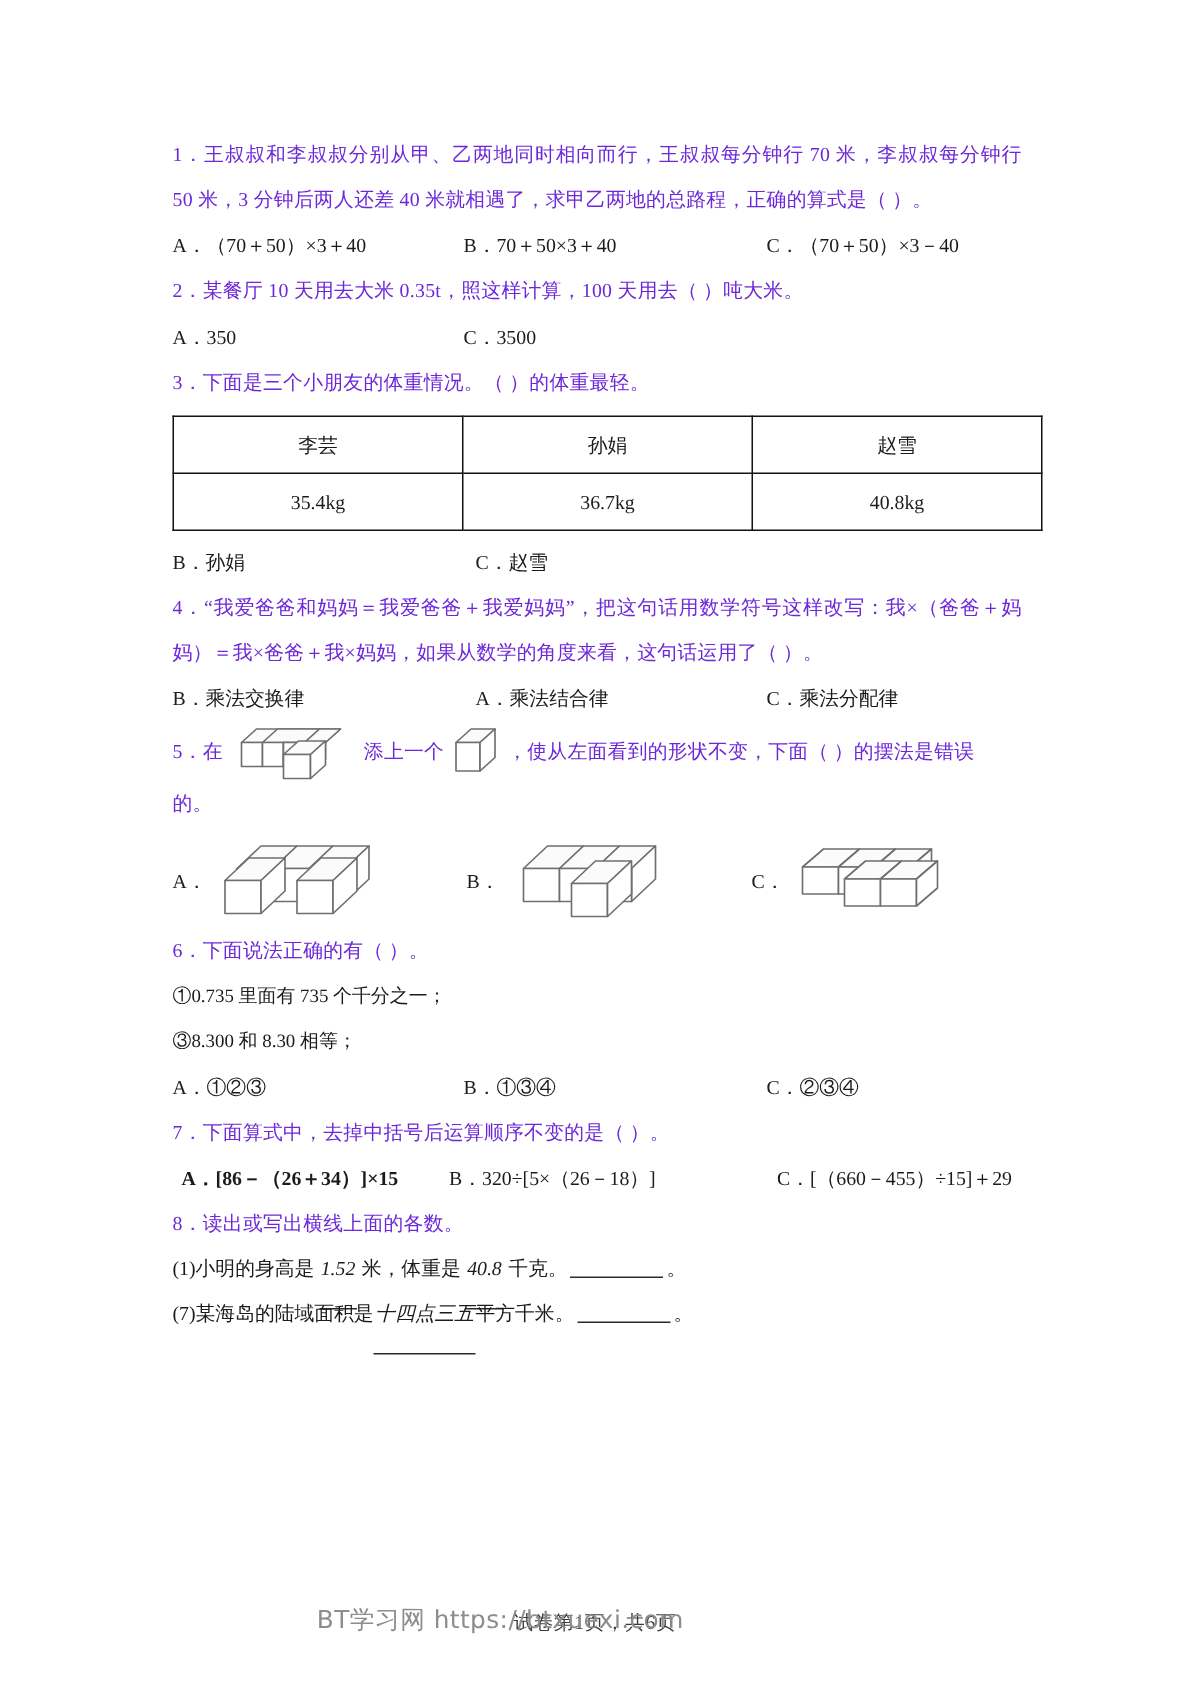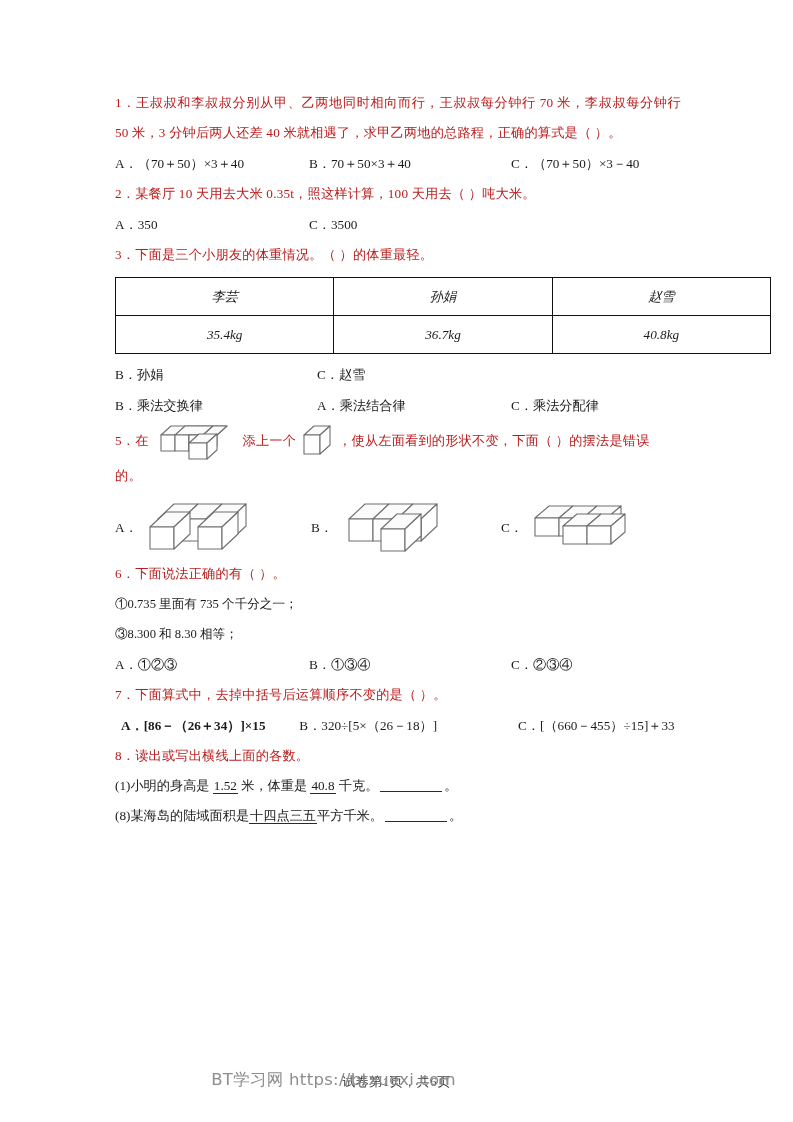--- a/index.html
+++ b/index.html
@@ -25,21 +25,21 @@
     position: absolute;
     left: 115px;
     top: 88px;
     width: 566px;
   }
   
   .q {
     font-size: 13.2px;
     line-height: 30px;
     letter-spacing: 0.2px;
-    color: #b91c1c;
+    color: #6d28d9;
   }
   .q-body {
     text-align: justify;
     text-justify: inter-ideograph;
   }
   .opts {
     display: flex;
     font-size: 13.2px;
     line-height: 30px;
     margin-top: 1px;
@@ -55,36 +55,36 @@
   .sub {
     font-size: 13.2px;
     line-height: 30px;
   }
   .circled {
     font-size: 12.6px;
   }
   
   table.weights {
     border-collapse: collapse;
-    width: 656px;
+    width: 580px;
     margin: 7px 0 6px 0;
     table-layout: fixed;
-    font-style: italic;
   }
   table.weights td {
     border: 1.1px solid #111;
     height: 35px;
     text-align: center;
     vertical-align: middle;
     font-size: 13.2px;
   }
   
   .ul {
     border-bottom: 1px solid #2a2a2a;
-    padding: 0 1px 0 1px;
+    padding: 0 1px 19px 1px;
+    font-style: italic;
   }
   .blank {
     display: inline-block;
     width: 62px;
     border-bottom: 1px solid #2a2a2a;
     height: 12px;
     margin: 0 2px;
     vertical-align: -2px;
   }
   
@@ -175,20 +175,23 @@
       <td>36.7kg</td>
       <td>40.8kg</td>
     </tr>
   </tbody>
       </table>
   <div class="opts">
     <span class="opt opt-b">B．孙娟</span>
     <span class="opt opt-c">C．赵雪</span>
   </div>
 
+  <div class="q q-body">
+    <span>4．</span><span>“我爱爸爸和妈妈＝我爱爸爸＋我爱妈妈”，把这句话用数学符号这样改写：我×（爸爸＋妈妈）＝我×爸爸＋我×妈妈，如果从数学的角度来看，这句话运用了（    ）。</span>
+  </div>
   <div class="opts">
     <span class="opt opt-b">B．乘法交换律</span>
     <span class="opt opt-a">A．乘法结合律</span>
     <span class="opt opt-c">C．乘法分配律</span>
   </div>
 
   <div class="q q-body" style="line-height:40px;">
     <span>5．</span><span>在</span><span class="fig-inline">
       <svg width="86" height="38" viewBox="0 0 86 38">
 
@@ -296,34 +299,34 @@
     <span class="opt opt-b">B．①③④</span>
     <span class="opt opt-c">C．②③④</span>
   </div>
 
   <div class="q">
     <span>7．</span><span>下面算式中，去掉中括号后运算顺序不变的是（    ）。</span>
   </div>
   <div class="opts wide">
     <span class="opt opt-a" style="padding-left:6px;font-weight:bold;">A．[86－（26＋34）]×15</span>
     <span class="opt opt-b">B．320÷[5×（26－18）]</span>
-    <span class="opt opt-c">C．[（660－455）÷15]＋33</span>
+    <span class="opt opt-c">C．[（660－455）÷15]＋29</span>
   </div>
 
   <div class="q">
     <span>8．</span><span>读出或写出横线上面的各数。</span>
   </div>
 
   <div class="sub">
     <span>(1)小明的身高是 </span><span class="ul">1.52</span><span> 米，体重是 </span><span class="ul">40.8</span><span> 千克。</span><span class="blank"></span><span>。</span>
   </div>
 
 
   <div class="sub">
-    <span>(8)某海岛的陆域面积是</span><span class="ul">十四点三五</span><span>平方千米。</span><span class="blank"></span><span>。</span>
+    <span>(7)某海岛的陆域面积是</span><span class="ul">十四点三五</span><span>平方千米。</span><span class="blank"></span><span>。</span>
   </div>
 
 </div>
 
 <div class="footer">
   <div class="footer-page">试卷第1页，共6页</div>
   <div class="watermark">BT学习网 https://btxuexi.com</div>
 </div>
 </div>
 

